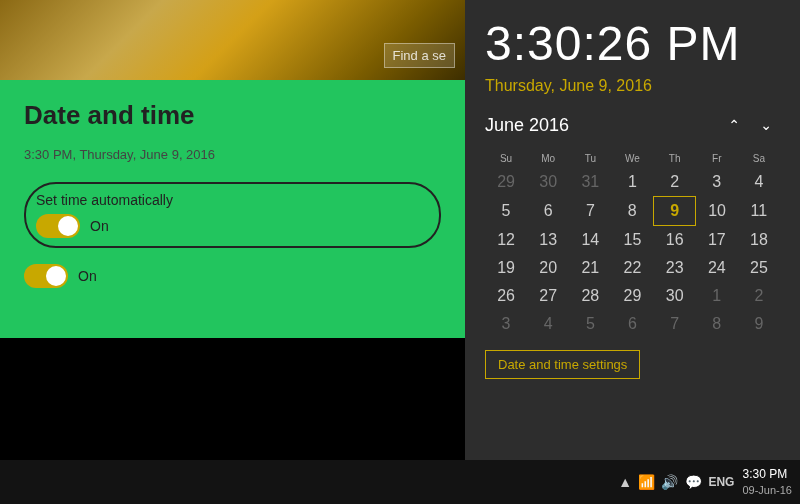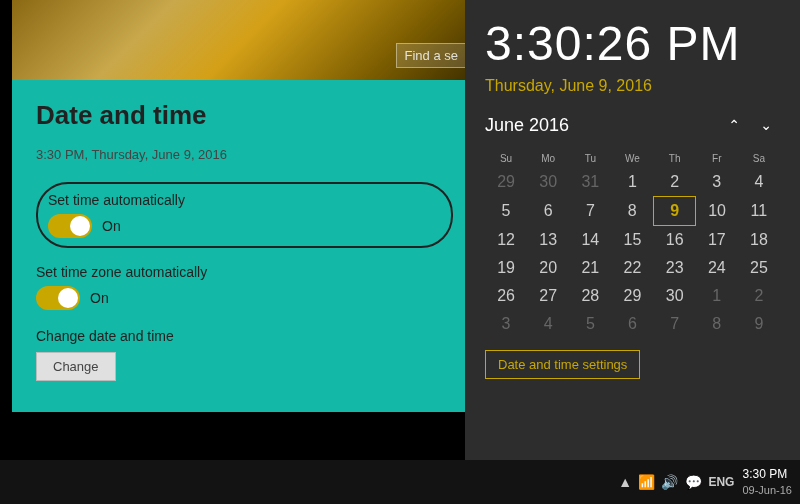--- a/index.html
+++ b/index.html
@@ -8,25 +8,25 @@
       height: 504px;
       overflow: hidden;
       font-family: 'Segoe UI', Arial, sans-serif;
       background: #000;
       position: relative;
     }
 
     
     .settings-panel {
       position: absolute;
-      left: 12px;
+      left: 0;
       top: 0;
       width: 465px;
-      height: 412px;
-      background: #14b8a6;
+      height: 338px;
+      background: #22c55e;
       overflow: hidden;
     }
 
     .settings-top-image {
       width: 100%;
       height: 80px;
       background: linear-gradient(135deg, #8B6914 0%, #c8a84b 30%, #d4a017 50%, #7a5c00 80%, #3d2e00 100%);
       position: relative;
     }
 
@@ -290,31 +290,26 @@
 
     <div class="settings-highlighted settings-section">
       <div class="toggle-label">Set time automatically</div>
       <div class="toggle-row">
         <div class="toggle"></div>
         <span class="toggle-text">On</span>
       </div>
     </div>
 
     <div class="settings-section">
-      <div class="toggle-label">Set time zone automatically</div>
       <div class="toggle-row">
         <div class="toggle"></div>
         <span class="toggle-text">On</span>
       </div>
     </div>
 
-    <div class="settings-section">
-      <div class="change-date-label">Change date and time</div>
-      <button class="change-btn">Change</button>
-    </div>
   </div>
 </div>
 
 <div class="clock-panel">
   <div class="clock-time">3:30:26 PM</div>
   <div class="clock-date">Thursday, June 9, 2016</div>
 
   <div class="calendar-header">
     <span class="calendar-month">June 2016</span>
     <div class="calendar-nav">

